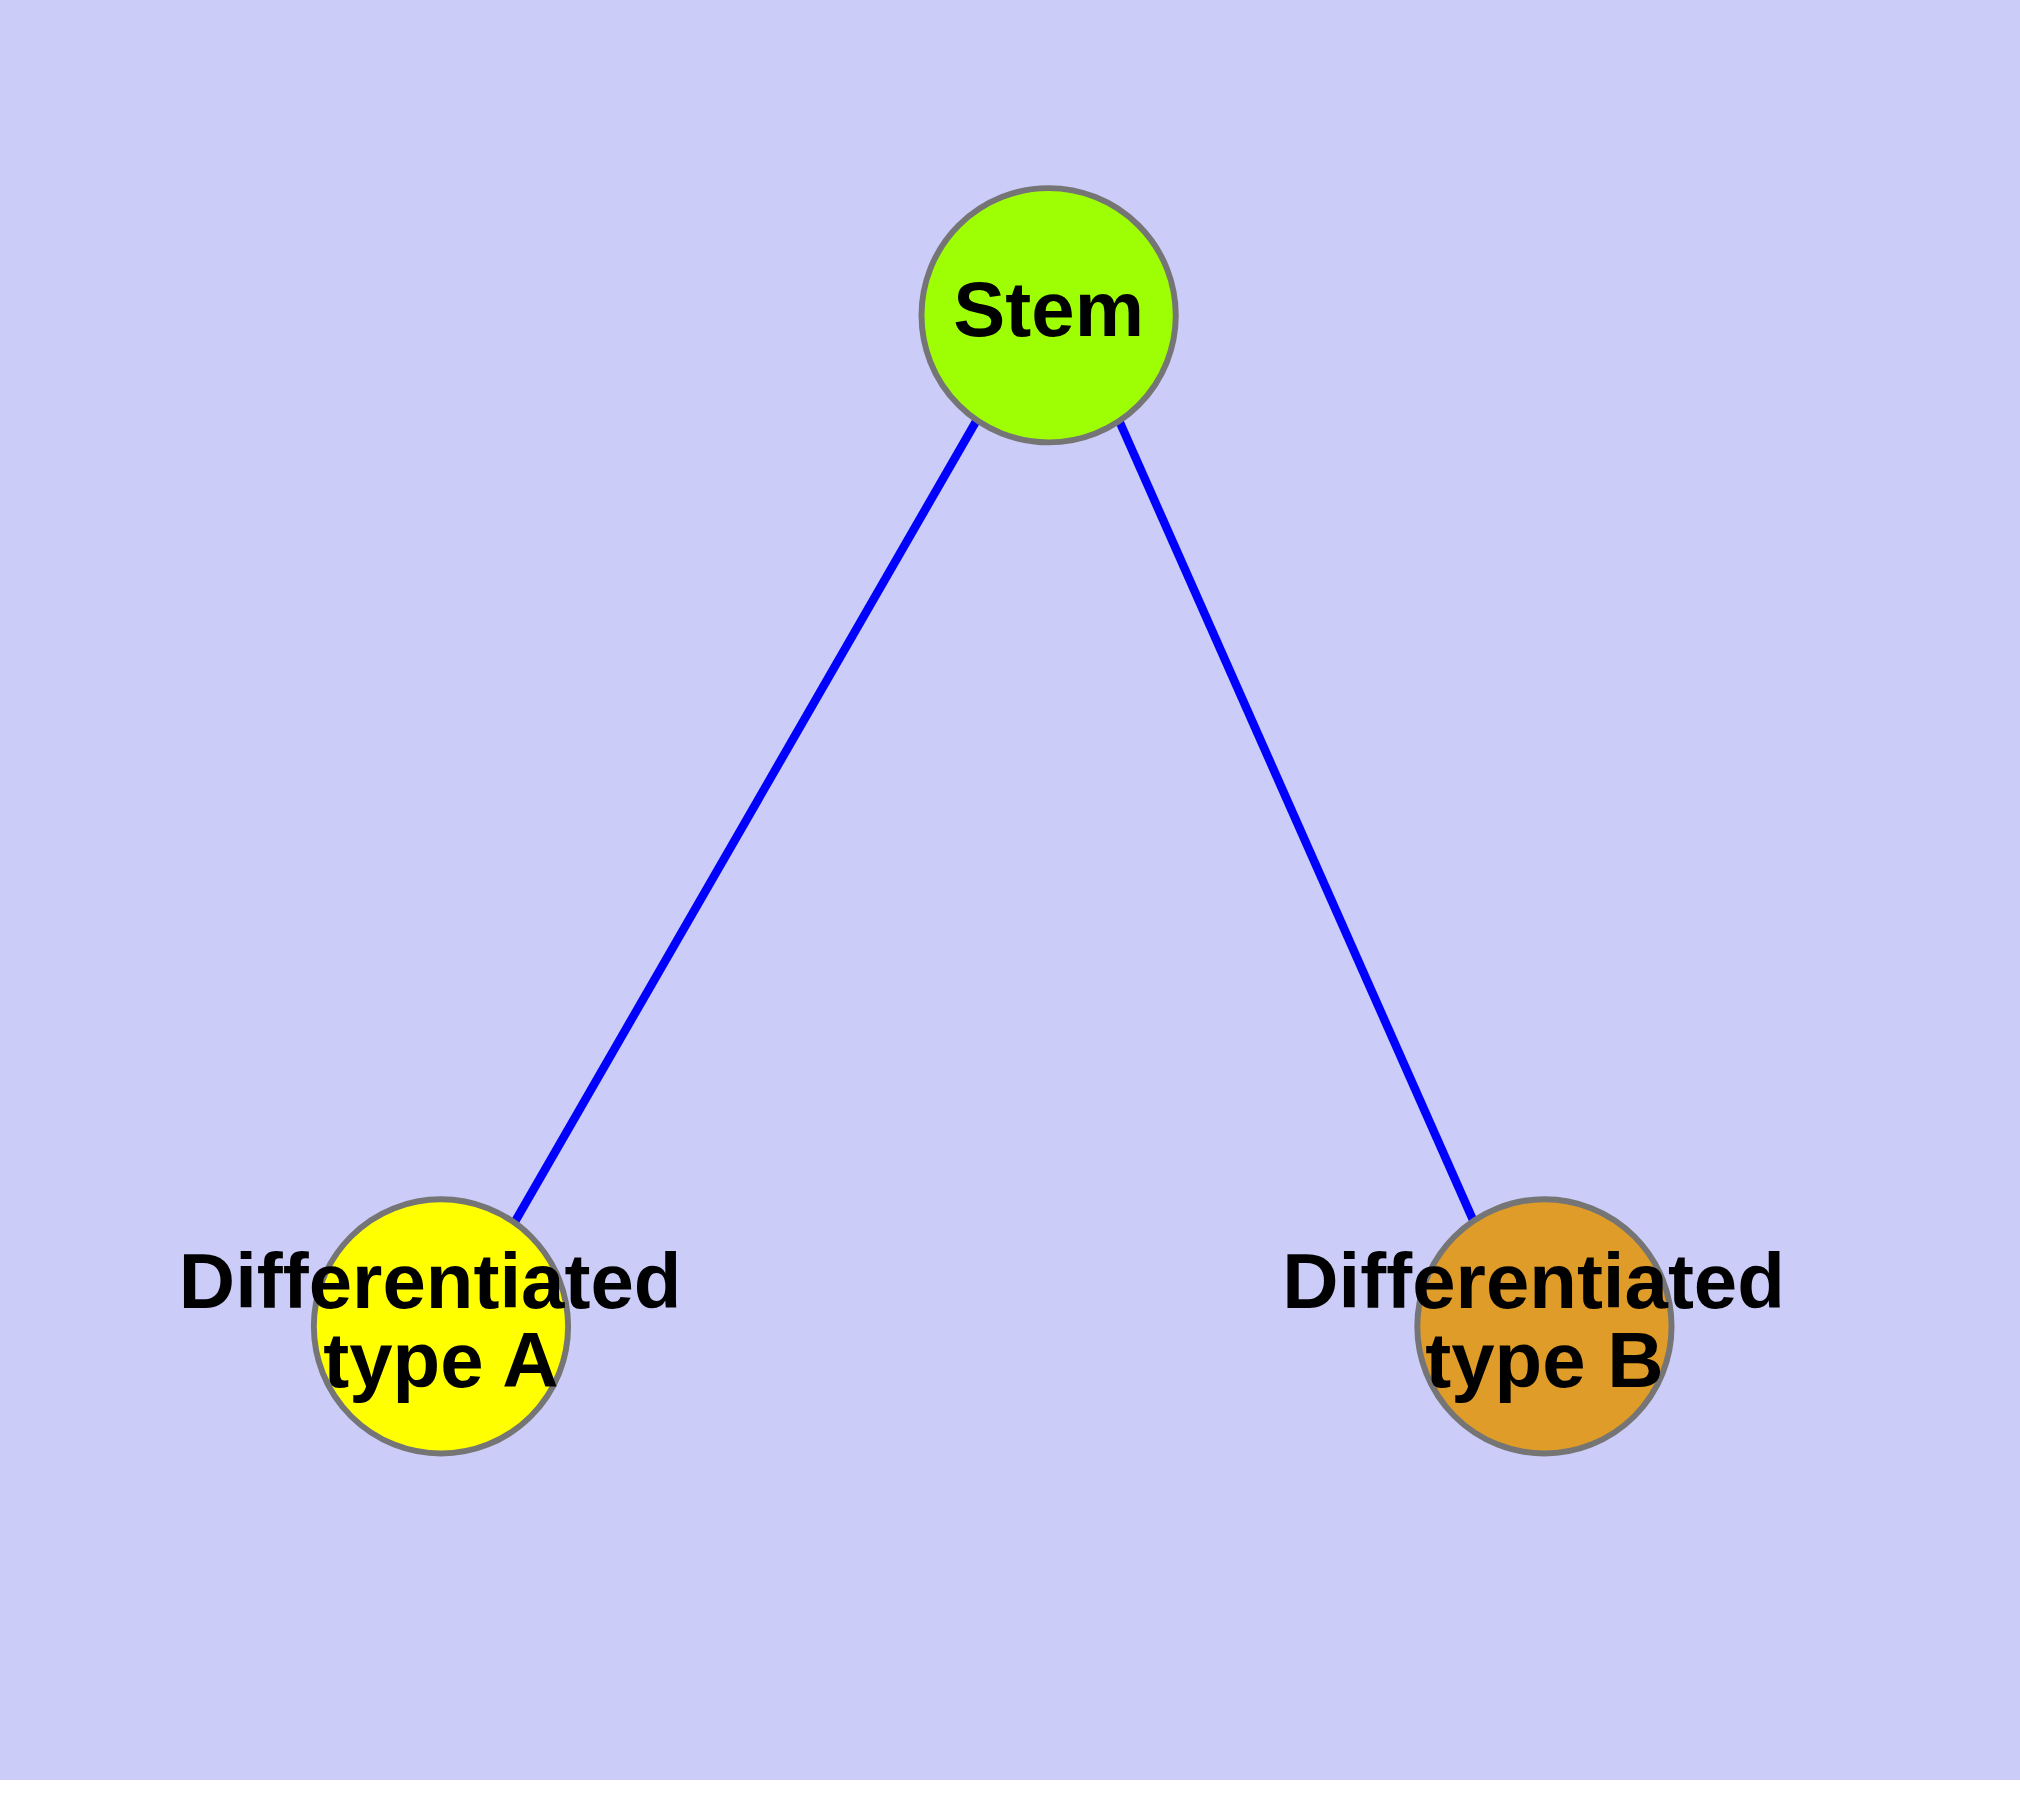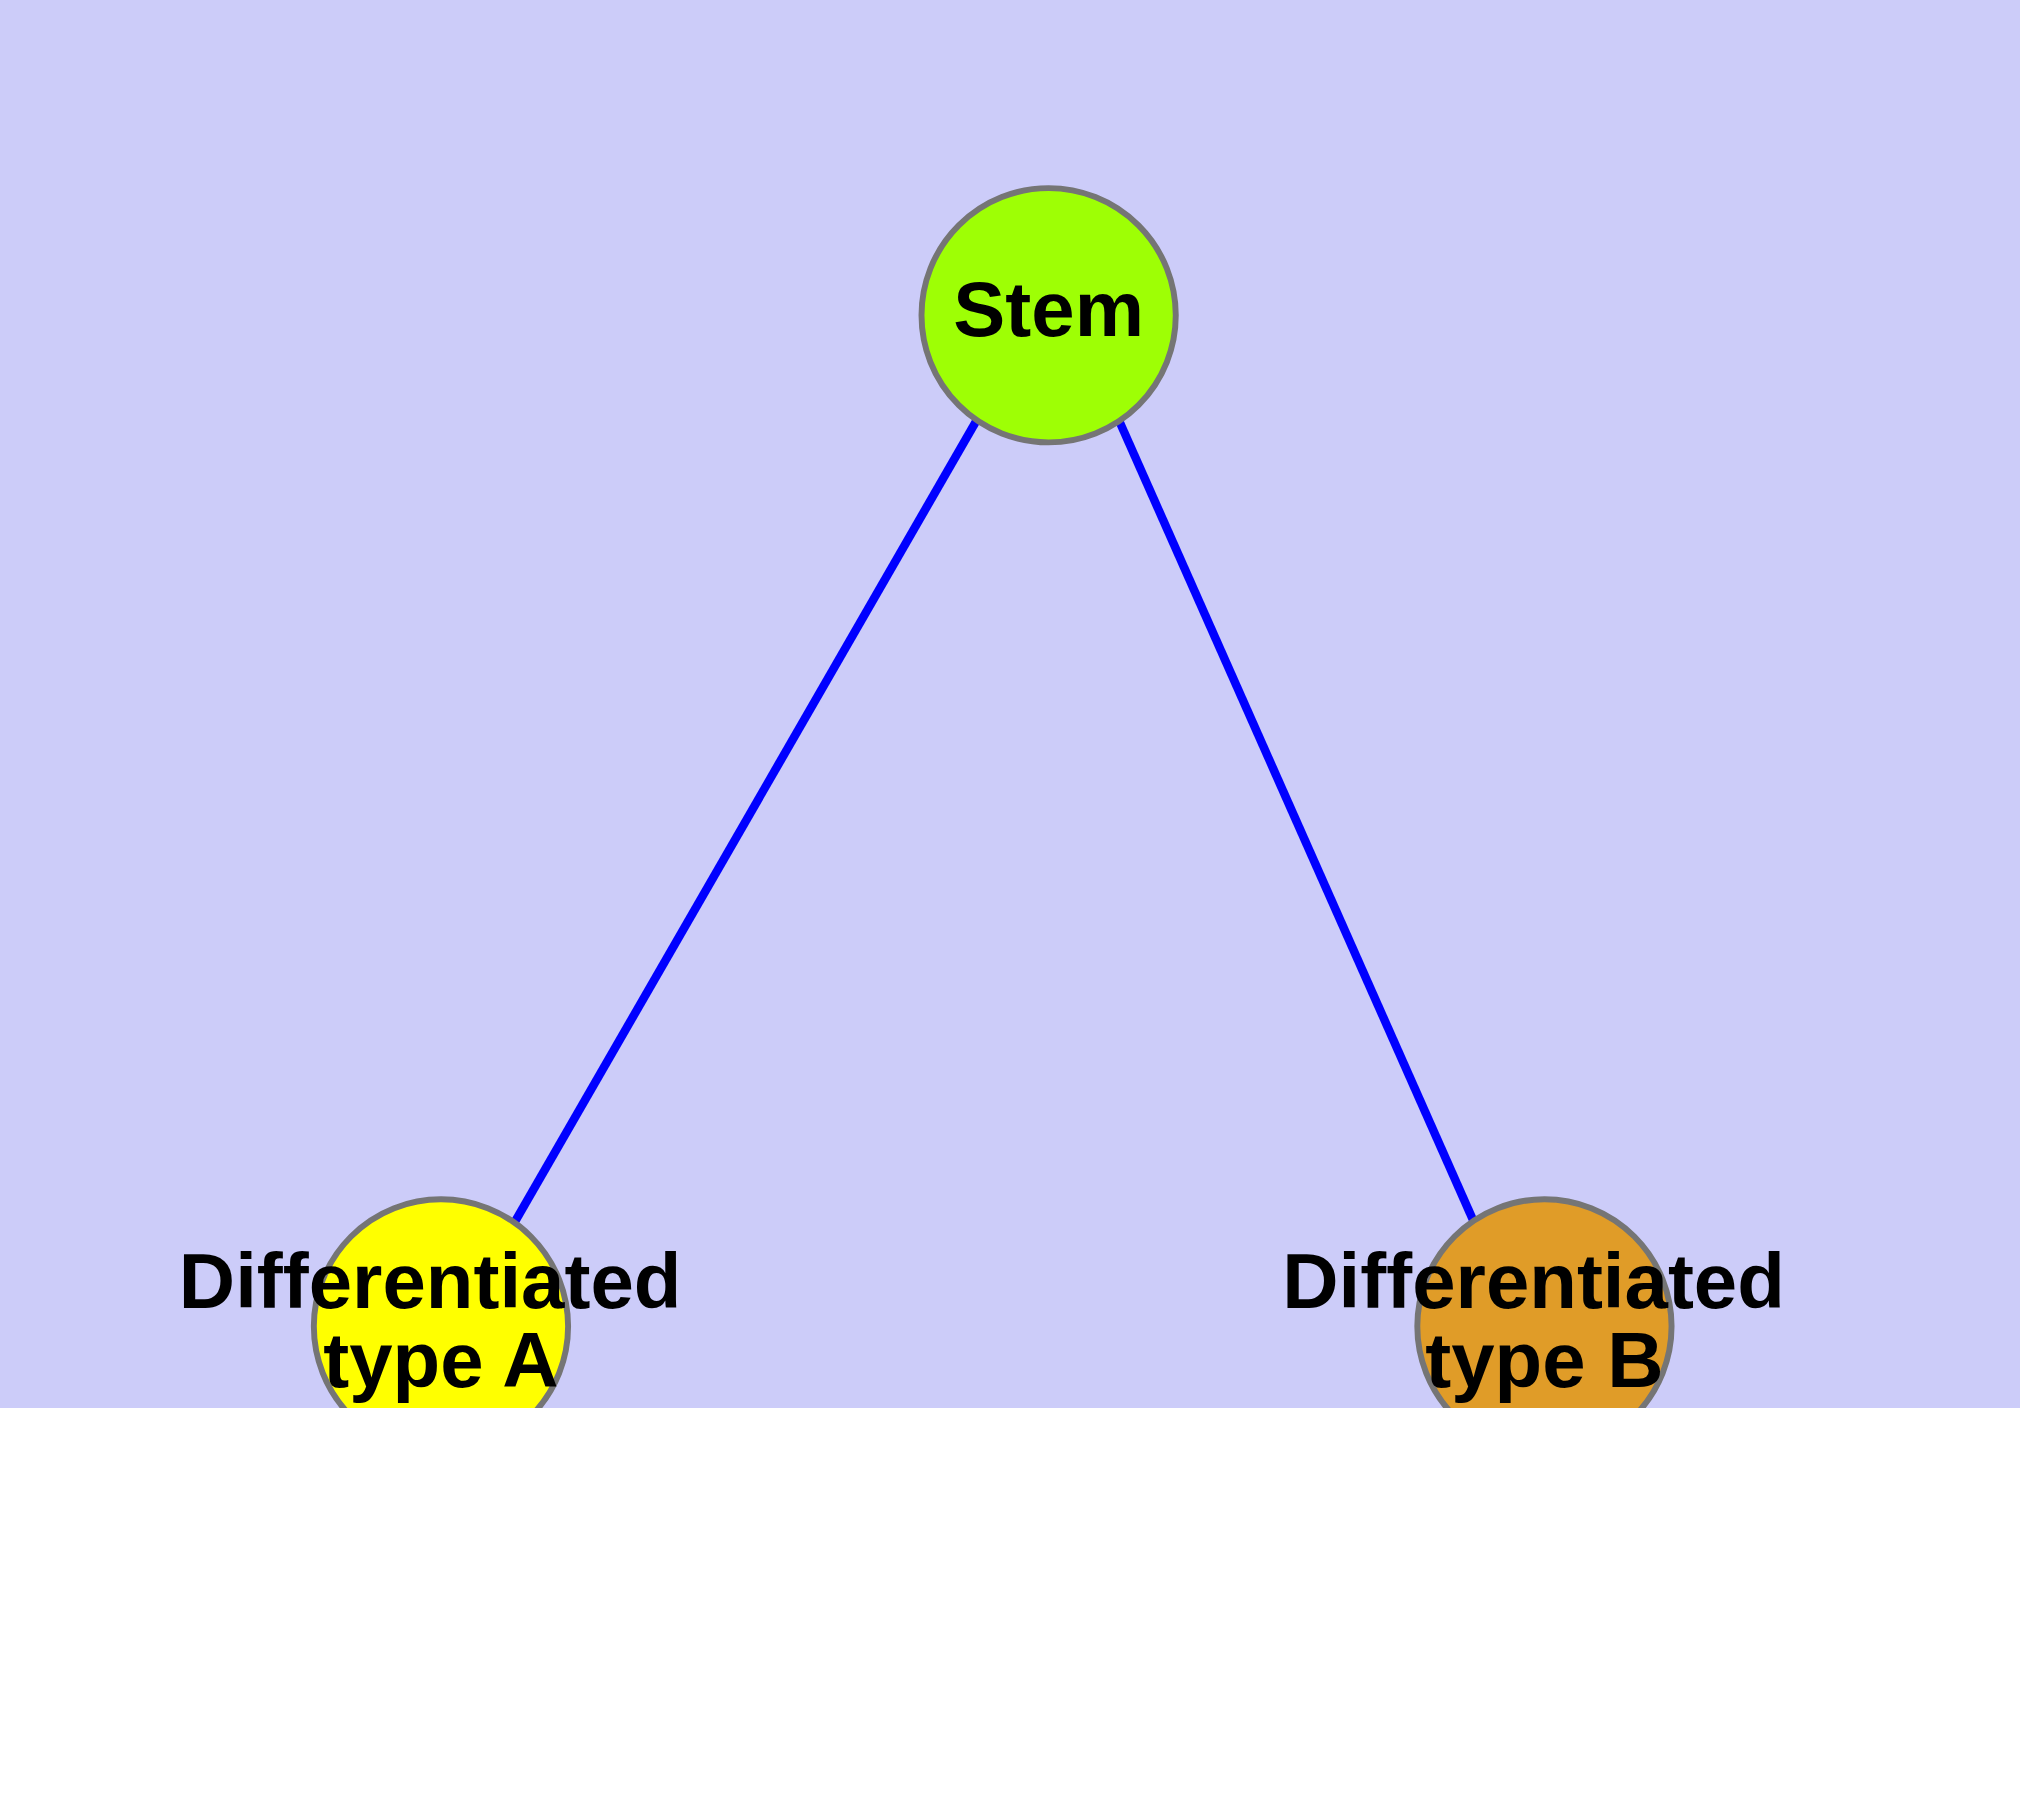--- a/index.html
+++ b/index.html
@@ -3,21 +3,21 @@
 <meta charset="utf-8">
 <style>
   html, body {
     margin: 0;
     padding: 0;
     background: #ffffff;
   }
   #canvas {
     position: relative;
     width: 2021px;
-    height: 1408px;
+    height: 1780px;
     background: #ccccf9;
     overflow: hidden;
     font-family: "Liberation Sans", sans-serif;
   }
   #graph-svg {
     position: absolute;
     left: 0;
     top: 0;
     width: 2021px;
     height: 1812px;

